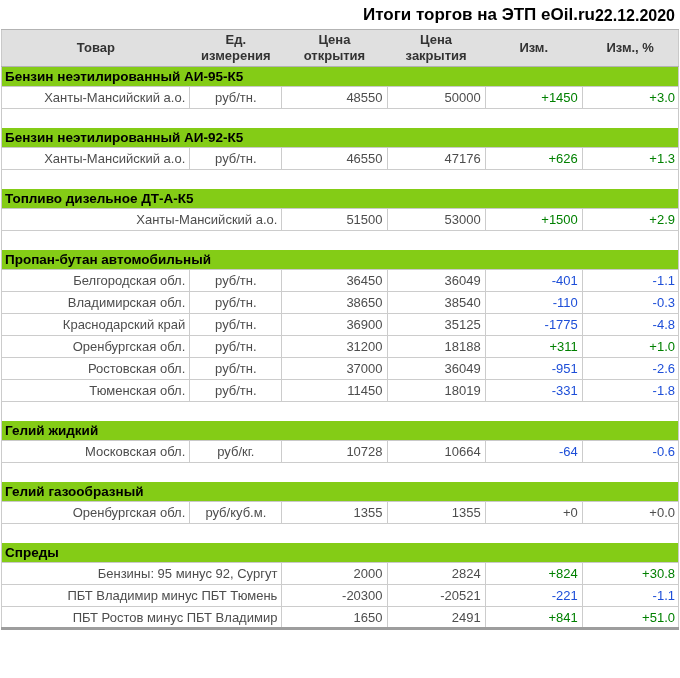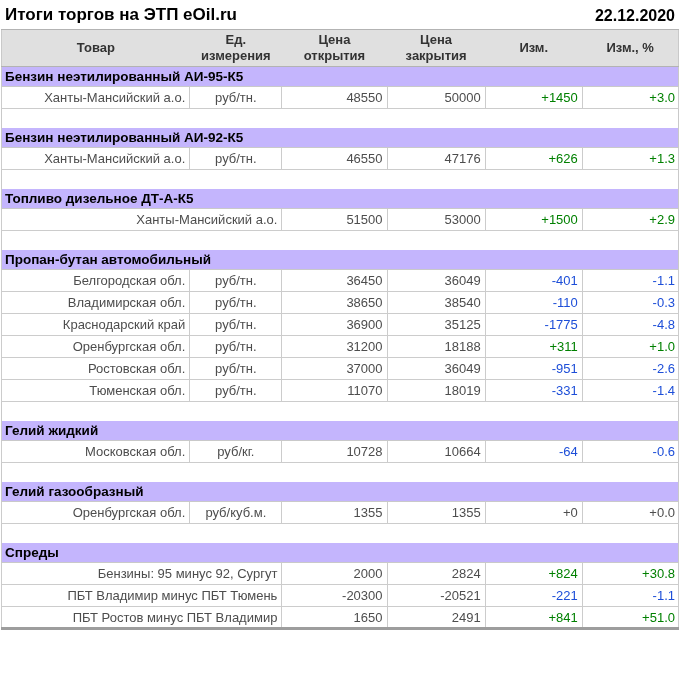--- a/index.html
+++ b/index.html
@@ -3,42 +3,42 @@
 <meta charset="utf-8">
 <style>
   * { margin: 0; padding: 0; box-sizing: border-box; }
   html, body { background: #ffffff; }
   body {
     width: 680px; height: 678px; overflow: hidden;
     font-family: "Liberation Sans", "DejaVu Sans", sans-serif;
   }
   .page { width: 680px; padding: 0 1px; }
   .titlebar {
-    display: flex; justify-content: space-between; align-items: flex-end;
+    display: flex; justify-content: flex-end; align-items: flex-end;
     padding: 5px 4px 4px 4px; height: 29px;
   }
   .page-title { font-size: 17px; font-weight: bold; color: #000; letter-spacing: 0; }
   .report-date { font-size: 16px; font-weight: bold; color: #000; }
 
   table.report {
     width: 678px; border-collapse: collapse; table-layout: fixed;
     border-left: 1px solid #c9c9c9; border-right: 1px solid #c9c9c9;
     border-bottom: 3px solid #9d9d9d;
   }
   thead th {
     background: #e0e0e0; border: 1px solid #b3b3b3;
     border-left: none; border-right: none;
     font-size: 13px; font-weight: bold; color: #333;
     height: 37px; text-align: center; vertical-align: middle;
     white-space: pre-line; line-height: 1.25;
   }
   td { font-size: 13px; color: #4d4d4d; vertical-align: middle; }
   tr.section-title td {
     height: 20px; font-size: 13.5px; font-weight: bold; color: #000;
-    padding: 1px 0 1px 3px; border-bottom: 1px solid #c9c9c9; background: #c4b5fd; margin-left: 44px;
+    padding: 1px 0 1px 3px; border-bottom: 1px solid #c9c9c9; background: #84cc16; margin-left: 44px;
   }
   tr.data-row td {
     height: 22px; border: 1px solid #cccccc; padding: 0 4px;
   }
   tr.data-row td.name  { text-align: right;  padding-left: 3px; }
   tr.data-row td.unit  { text-align: center; }
   tr.data-row td.num   { text-align: right; }
   tr.data-row td.last  { padding-right: 3px; }
   tr.spacer td { height: 19px; border: none; background: #fff; }
   .pos { color: #008000; }
@@ -157,24 +157,24 @@
           <td class="name">Ростовская обл.</td>
           <td class="unit">руб/тн.</td>
           <td class="num">37000</td>
           <td class="num">36049</td>
           <td class="num neg">-951</td>
           <td class="num last neg">-2.6</td>
         </tr>
         <tr class="data-row">
           <td class="name">Тюменская обл.</td>
           <td class="unit">руб/тн.</td>
-          <td class="num">11070</td>
+          <td class="num">11450</td>
           <td class="num">18019</td>
           <td class="num neg">-331</td>
-          <td class="num last neg">-1.4</td>
+          <td class="num last neg">-1.8</td>
         </tr>
         <tr class="spacer">
           <td colspan="6"></td>
         </tr>
         <tr class="section-title">
           <td colspan="6">Гелий жидкий</td>
         </tr>
         <tr class="data-row">
           <td class="name">Московская обл.</td>
           <td class="unit">руб/кг.</td>

